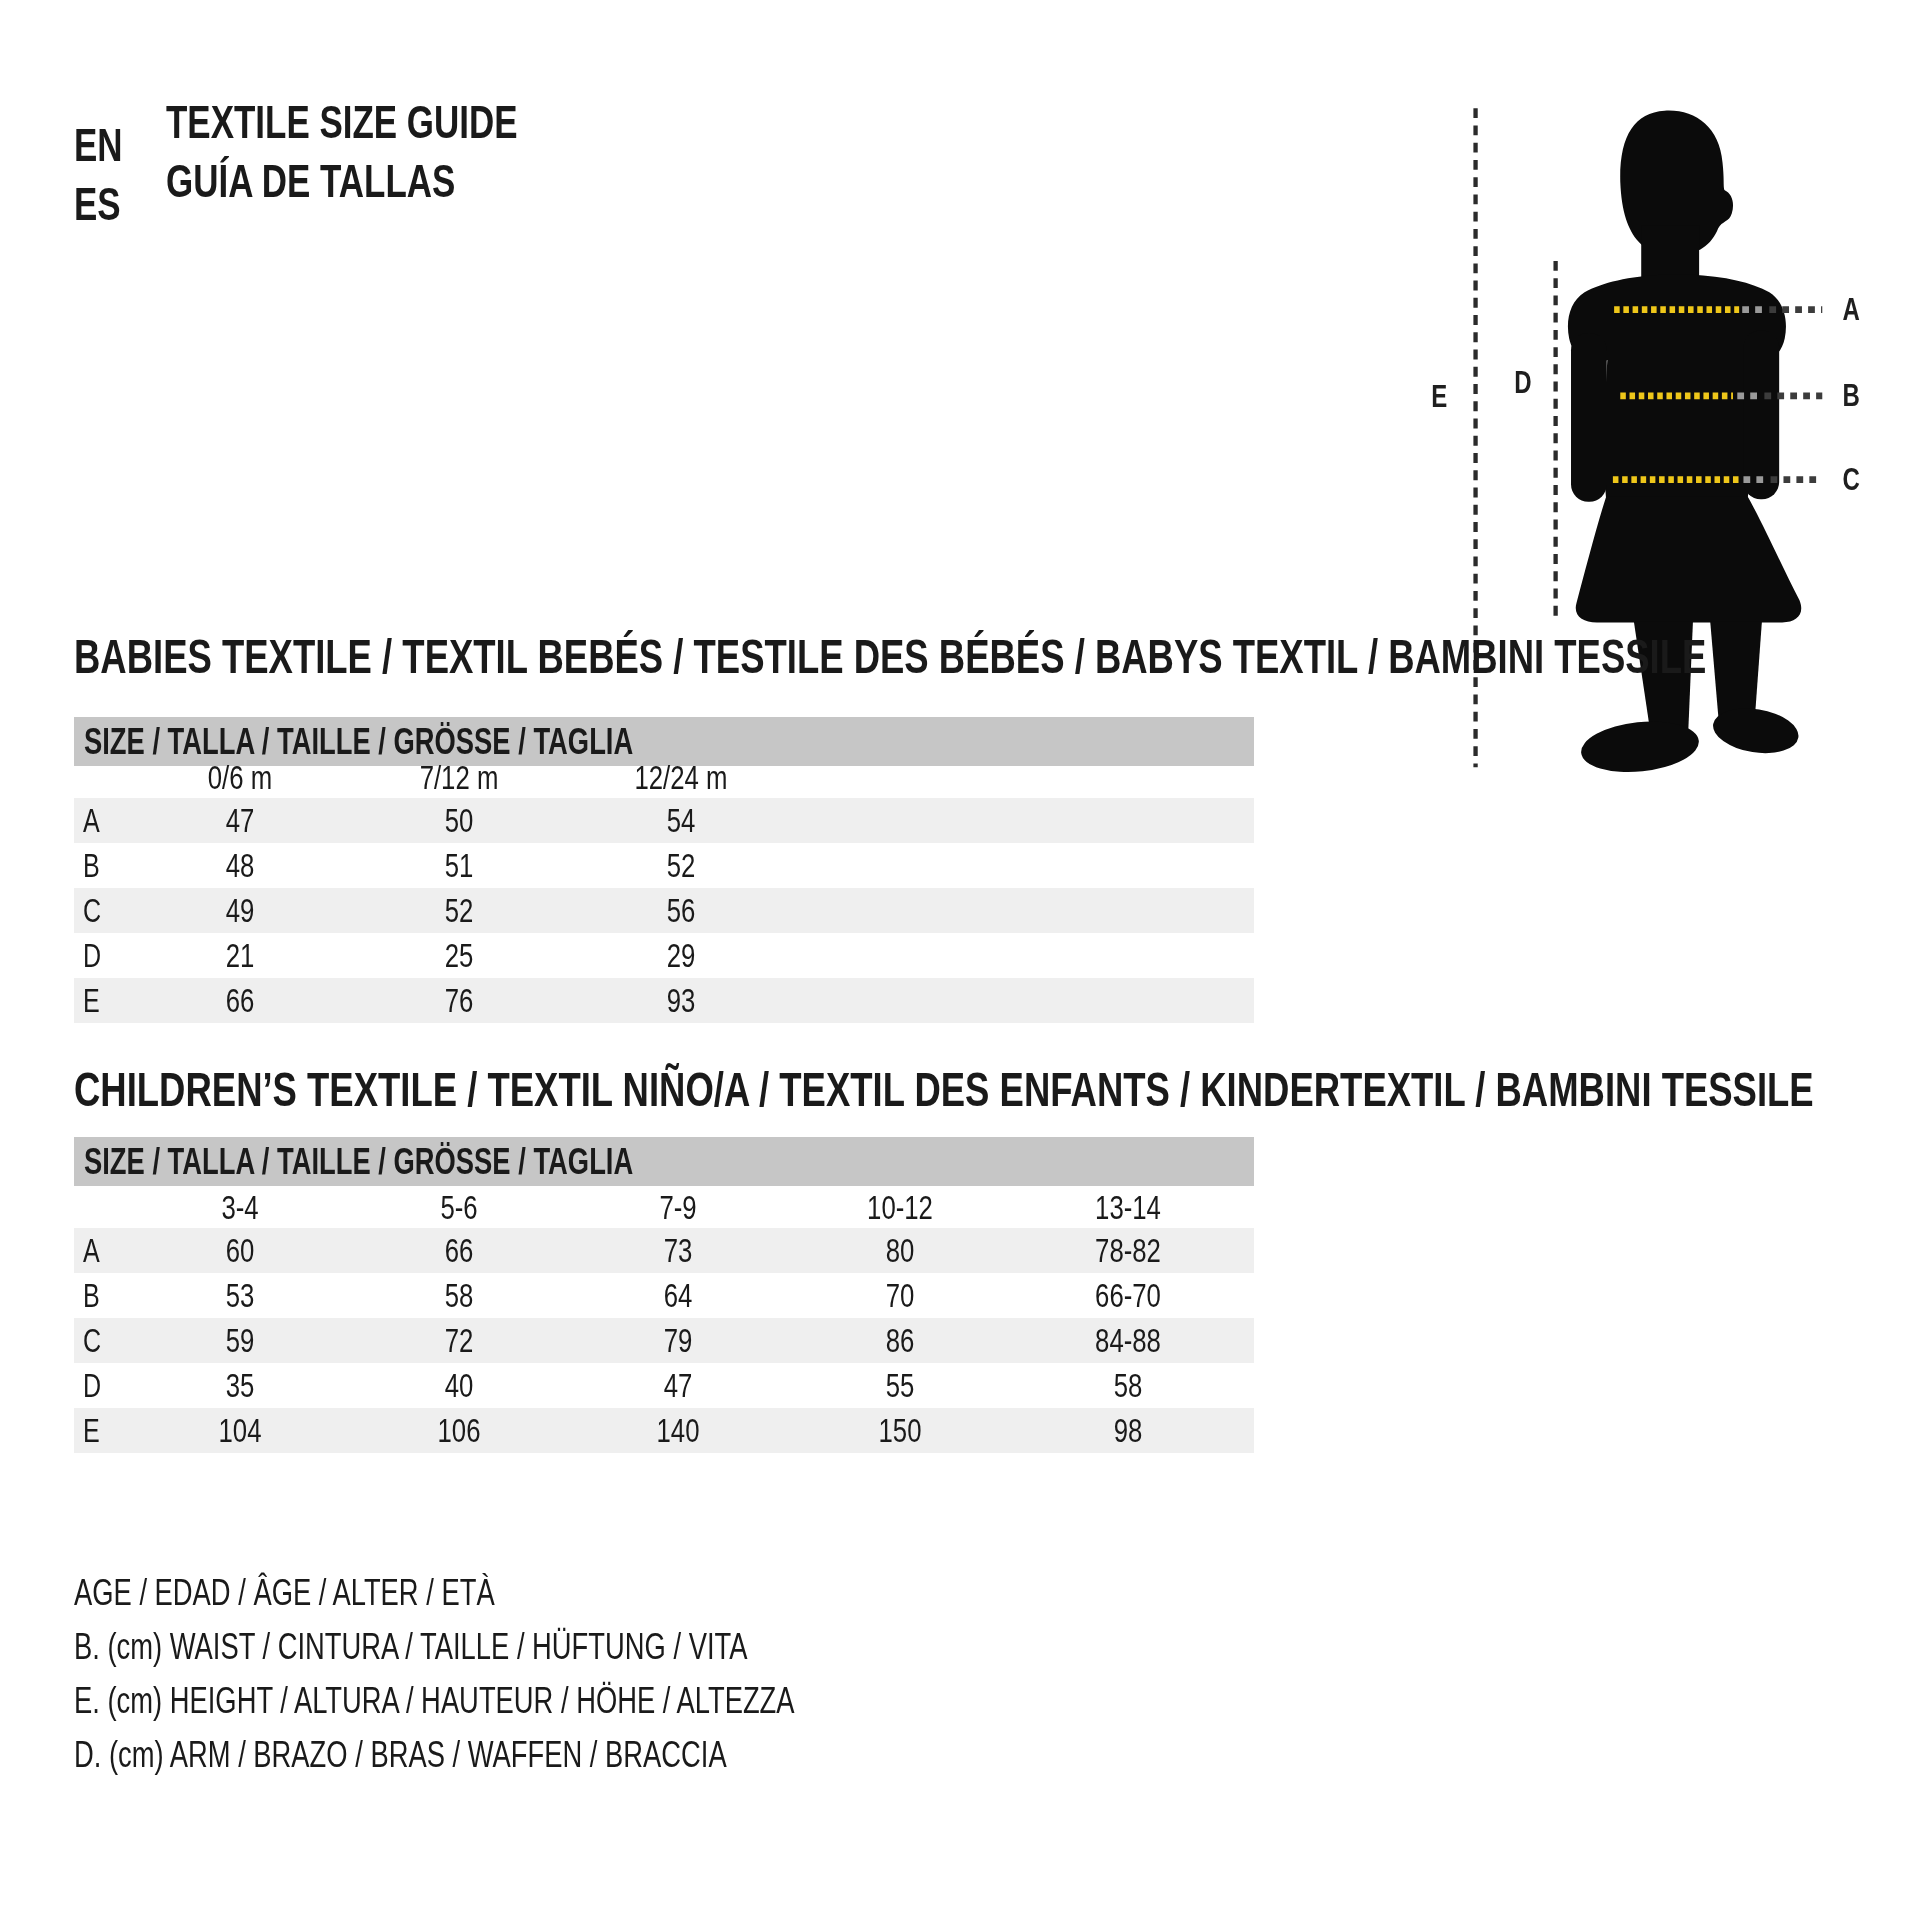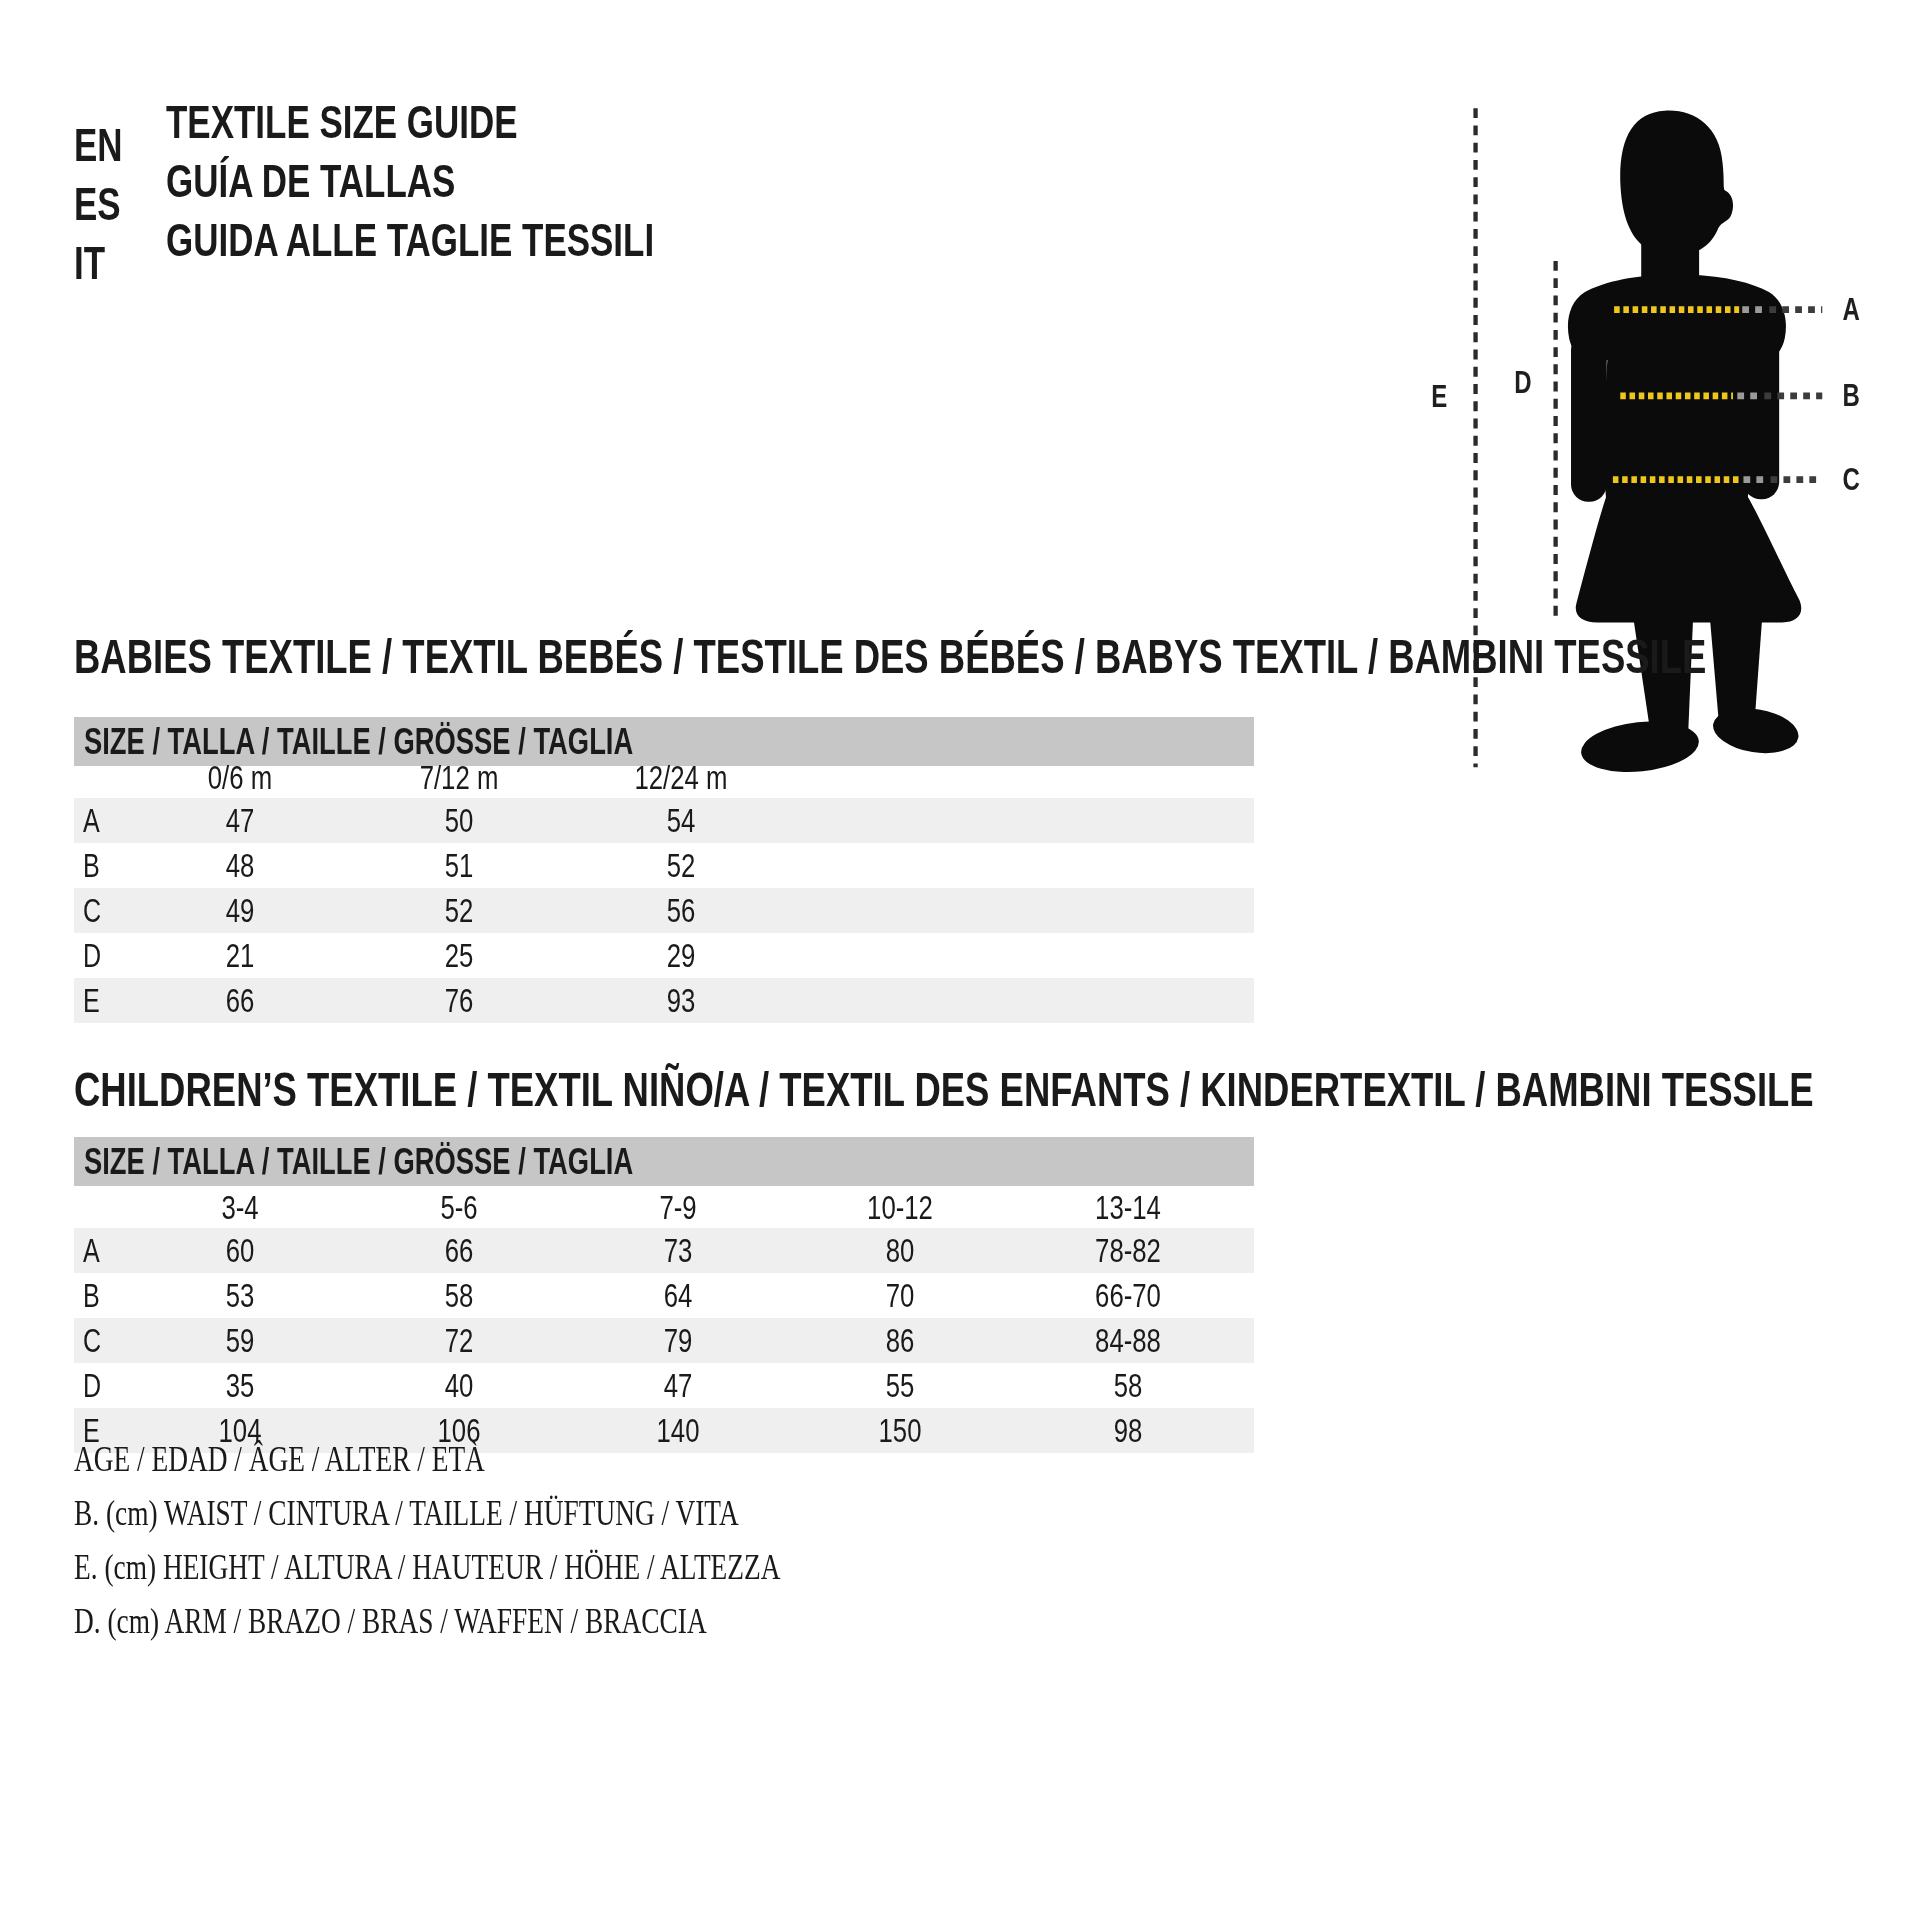--- a/index.html
+++ b/index.html
@@ -19,43 +19,39 @@
   .size-bar{position:absolute;left:74px;width:1180px;height:49px;background:#c6c6c6;
             display:flex;align-items:center;padding-left:10px;box-sizing:border-box;
             font-size:36px;font-weight:bold;text-align:center;}
   
   .colh{position:absolute;width:148px;height:31px;line-height:31px;text-align:center;font-size:33px;}
   .tr{position:absolute;left:74px;width:1180px;height:45px;}
   .tr.alt{background:#efefef;}
   .rowlab{position:absolute;left:8.6px;top:0;height:45px;line-height:45px;font-size:33px;}
   .cell{position:absolute;top:0;width:148px;height:45px;line-height:45px;text-align:center;font-size:33px;}
   
-  .legend{position:absolute;left:74px;top:1432px;font-family:Liberation Serif, serif;}
+  .legend{position:absolute;left:74px;top:1566px;}
   .legend-line{height:54px;display:flex;align-items:center;font-size:36px;}
   
   .figure{position:absolute;left:1386px;top:62px;width:540px;height:739px;}
   .figure text{font-family:"Liberation Sans",sans-serif;font-weight:bold;font-size:50px;fill:#1f1f1f;}
 </style>
 </head>
 <body>
 
 <div class="canvas">
 
   <div class="lang-header">
     <div class="lang-row">
       <span class="lang-code"><span class="cxl">EN</span></span>
       <span class="cxl">TEXTILE SIZE GUIDE</span>
     </div>
     <div class="lang-row">
       <span class="lang-code"><span class="cxl">ES</span></span>
       <span class="cxl">GUÍA DE TALLAS</span>
-    </div>
-    <div class="lang-row">
-      <span class="lang-code"><span class="cxl">IT</span></span>
-      <span class="cxl">GUIDA ALLE TAGLIE TESSILI</span>
     </div>
   </div>
 
   <svg class="figure" viewBox="2250 100 876 1200" xmlns="http://www.w3.org/2000/svg">
 
     <line x1="2395" y1="175" x2="2395" y2="1245" stroke="#2b2b2b" stroke-width="7" stroke-dasharray="16 12"></line>
 
     <line x1="2525" y1="423" x2="2525" y2="1000" stroke="#2b2b2b" stroke-width="7" stroke-dasharray="16 12"></line>
 
     <g fill="#0b0b0b">

